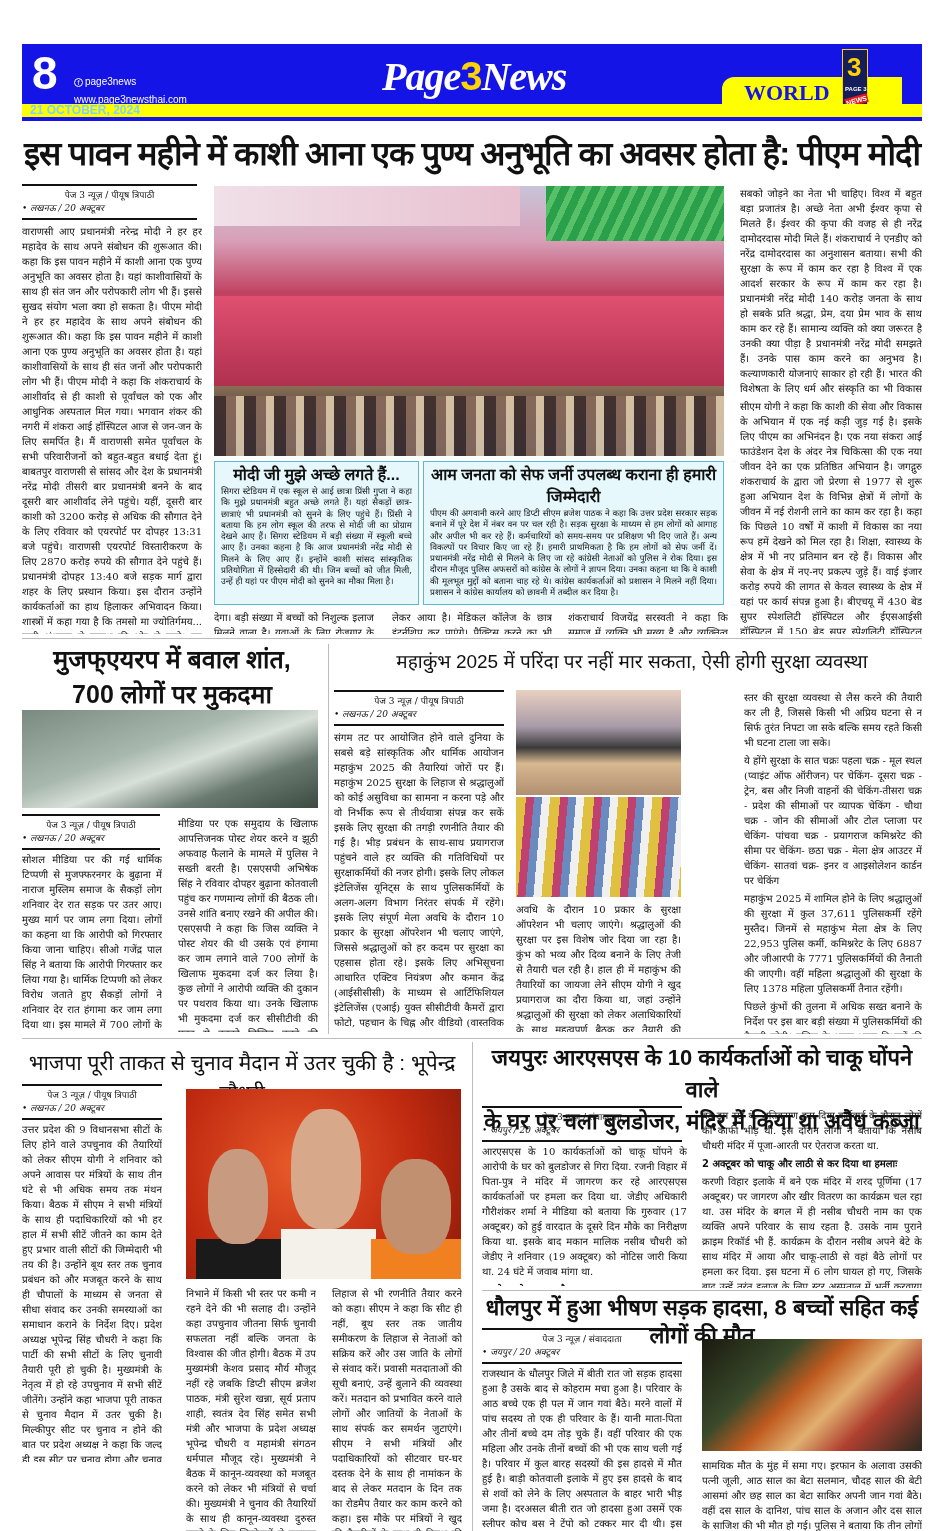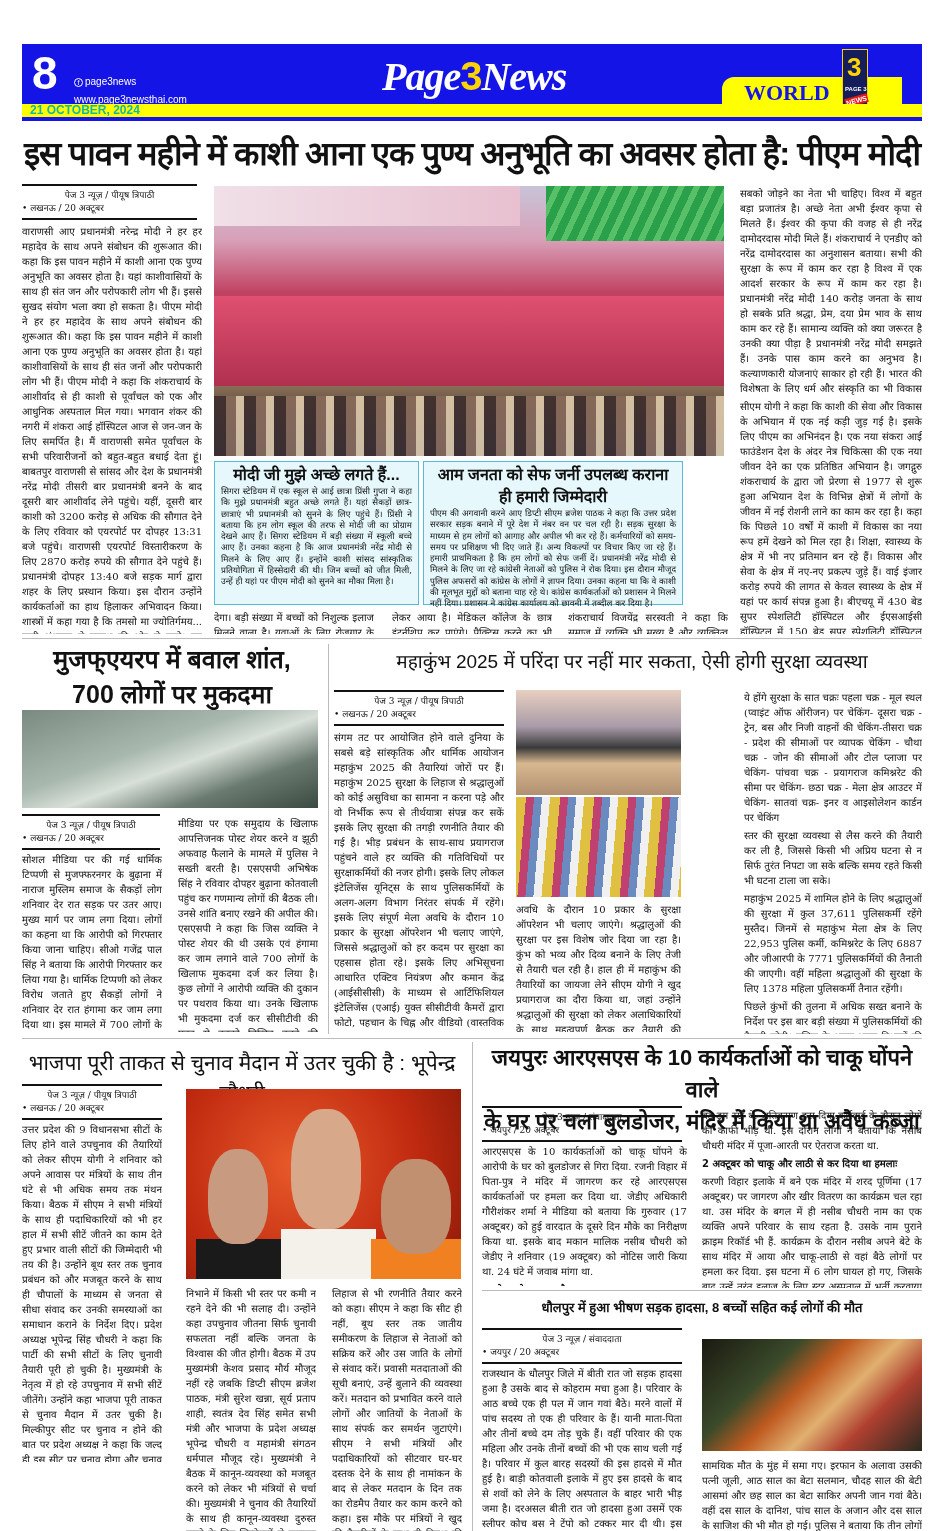--- a/index.html
+++ b/index.html
@@ -7,43 +7,43 @@
   body { font-family: "DejaVu Sans", sans-serif; color: #111; position: relative; }
   .page { position: absolute; left: 22px; top: 44px; width: 900px; height: 1487px; }
 
   
   .masthead { position: absolute; left: 0; top: 0; width: 900px; height: 77px; background: #1414e6; }
   .mh-num { position: absolute; left: 10px; top: 6px; font: bold 46px/1 "Liberation Sans", sans-serif; color: #fff; }
   .mh-fb { position: absolute; left: 52px; top: 33px; font: 10px/1 "Liberation Sans", sans-serif; color: #fff; }
   .mh-fb .fbi { display: inline-block; width: 9px; height: 9px; border-radius: 50%; border: 1px solid #fff; font-size: 7px; line-height: 8px; text-align: center; margin-right: 2px; }
   .mh-web { position: absolute; left: 52px; top: 51px; font: 10px/1 "Liberation Sans", sans-serif; color: #fff; }
   .mh-datebar { position: absolute; left: 0; top: 60px; width: 900px; height: 13px; background: #ffff00; }
-  .mh-date { position: absolute; left: 8px; top: 60px; font: bold 12px/13px "Liberation Sans", sans-serif; color: #14b8a6; }
+  .mh-date { position: absolute; left: 8px; top: 60px; font: bold 12px/13px "Liberation Sans", sans-serif; color: #7dd3fc; }
   .mh-logo { position: absolute; left: 360px; top: 12px; font: bold 40px/1 "Liberation Serif", serif; color: #fff; font-style: italic; letter-spacing: -1px; }
   .mh-logo .three { color: #ffd400; font-style: normal; font-family: "Liberation Sans", sans-serif; }
   .mh-world-bg { position: absolute; left: 700px; top: 33px; width: 180px; height: 40px; background: #ffff00; border-radius: 12px 0 0 0; }
   .mh-world { position: absolute; left: 722px; top: 38px; font: bold 22px/1 "Liberation Serif", serif; color: #1414e6; }
   .mh-badge { position: absolute; left: 820px; top: 5px; width: 26px; height: 64px; background: #151d5a; border: 1px solid #ffd400; }
   .mh-badge .b3 { position: absolute; left: 4px; top: 4px; font: bold 26px/1 "Liberation Sans", sans-serif; color: #ffd400; }
   .mh-badge .bp { position: absolute; left: 2px; top: 36px; font: bold 6px/1 "Liberation Sans", sans-serif; color: #fff; }
   .mh-badge .bn { position: absolute; left: 2px; top: 46px; font: bold 7px/1 "Liberation Sans", sans-serif; color: #fff; background: #e01b1b; padding: 1px; transform: rotate(-15deg); }
 
   
   .hl { position: absolute; font-family: "Liberation Sans", sans-serif; font-weight: bold; color: #111; text-align: center; transform-origin: left top; }
   .hl-main { left: 0; top: 90px; width: 900px; font-size: 33px; line-height: 40px; letter-spacing: -1px; }
   .hl-muz { left: 0; top: 598px; width: 300px; font-size: 25px; line-height: 35px; }
   .hl-kumbh { left: 320px; top: 603px; width: 580px; font-size: 19px; line-height: 30px; font-weight: normal; }
   .hl-bjp { left: 0; top: 1004px; width: 440px; font-size: 21px; line-height: 30px; font-weight: normal; }
   .hl-jaipur { left: 460px; top: 998px; width: 440px; font-size: 22px; line-height: 32px; }
-  .hl-dhol { left: 460px; top: 1250px; width: 440px; font-size: 13px; line-height: 28px; }
+  .hl-dhol { left: 460px; top: 1250px; width: 440px; font-size: 22px; line-height: 28px; }
 
   
   .byline { position: absolute; font-family: "DejaVu Serif", serif; font-size: 9px; color: #111; border-top: 2px solid #111; border-bottom: 2px solid #111; padding: 3px 0; }
   .byline .by-a { display: block; text-align: center; line-height: 13px; }
-  .byline .by-b { display: block; line-height: 13px; }
+  .byline .by-b { display: block; line-height: 13px; font-style: italic; }
   .byline .by-b::before { content: "• "; }
 
   
   .col { position: absolute; font-family: "DejaVu Serif", serif; font-size: 10px; line-height: 15px; text-align: justify; color: #111; overflow: hidden; }
   .col p { margin-bottom: 3px; }
   .col .sub { font-weight: bold; font-family: "DejaVu Sans", sans-serif; }
 
   
   .img { position: absolute; overflow: hidden; }
   .img-modi { background: linear-gradient(180deg, #c8c4d8 0%, #d8a0b8 20%, #c04060 40%, #d49a6a 60%, #6a5a4a 80%, #3a4a6a 100%); }
@@ -99,21 +99,21 @@
     <div class="banner"></div>
       <div class="green"></div>
       <div class="stage"></div>
       <div class="crowd"></div>
   </div>
 
   <div class="box" style="left:192px;top:417px;width:205px;height:144px;">
     <div class="box-title">मोदी जी मुझे अच्छे लगते हैं...</div>
     <div class="box-body">सिगरा स्टेडियम में एक स्कूल से आई छात्रा प्रिंसी गुप्ता ने कहा कि मुझे प्रधानमंत्री बहुत अच्छे लगते हैं। यहां सैकड़ों छात्र-छात्राएं भी प्रधानमंत्री को सुनने के लिए पहुंचे हैं। प्रिंसी ने बताया कि हम लोग स्कूल की तरफ से मोदी जी का प्रोग्राम देखने आए हैं। सिगरा स्टेडियम में बड़ी संख्या में स्कूली बच्चे आए हैं। उनका कहना है कि आज प्रधानमंत्री नरेंद्र मोदी से मिलने के लिए आए हैं। इन्होंने काशी सांसद सांस्कृतिक प्रतियोगिता में हिस्सेदारी की थी। जिन बच्चों को जीत मिली, उन्हें ही यहां पर पीएम मोदी को सुनने का मौका मिला है।</div>
   </div>
-  <div class="box" style="left:401px;top:417px;width:260px;height:144px;">
+  <div class="box" style="left:401px;top:417px;width:301px;height:144px;">
     <div class="box-title">आम जनता को सेफ जर्नी उपलब्ध कराना ही हमारी जिम्मेदारी</div>
     <div class="box-body">पीएम की अगवानी करने आए डिप्टी सीएम ब्रजेश पाठक ने कहा कि उत्तर प्रदेश सरकार सड़क बनाने में पूरे देश में नंबर वन पर चल रही है। सड़क सुरक्षा के माध्यम से हम लोगों को आगाह और अपील भी कर रहे हैं। कर्मचारियों को समय-समय पर प्रशिक्षण भी दिए जाते हैं। अन्य विकल्पों पर विचार किए जा रहे हैं। हमारी प्राथमिकता है कि हम लोगों को सेफ जर्नी दें। प्रधानमंत्री नरेंद्र मोदी से मिलने के लिए जा रहे कांग्रेसी नेताओं को पुलिस ने रोक दिया। इस दौरान मौजूद पुलिस अफसरों को कांग्रेस के लोगों ने ज्ञापन दिया। उनका कहना था कि वे काशी की मूलभूत मुद्दों को बताना चाह रहे थे। कांग्रेस कार्यकर्ताओं को प्रशासन ने मिलने नहीं दिया। प्रशासन ने कांग्रेस कार्यालय को छावनी में तब्दील कर दिया है।</div>
   </div>
 
   <div class="col" style="left:192px;top:566px;width:160px;height:24px;">देगा। बड़ी संख्या में बच्चों को निशुल्क इलाज मिलने वाला है। युवाओं के लिए रोजगार के नए अवसर भी</div>
   <div class="col" style="left:370px;top:566px;width:160px;height:24px;">लेकर आया है। मेडिकल कॉलेज के छात्र इंटर्नशिप कर पाएंगे। प्रैक्टिस करने का भी दरअसल मिलेगा।</div>
   <div class="col" style="left:546px;top:566px;width:160px;height:24px;">शंकराचार्य विजयेंद्र सरस्वती ने कहा कि समाज में व्यक्ति भी मुख्य है और व्यक्तित्व भी मुख्य है और</div>
 
   <div class="col" style="left:718px;top:142px;width:182px;height:210px;">सबको जोड़ने का नेता भी चाहिए। विश्व में बहुत बड़ा प्रजातंत्र है। अच्छे नेता अभी ईश्वर कृपा से मिलते हैं। ईश्वर की कृपा की वजह से ही नरेंद्र दामोदरदास मोदी मिले हैं। शंकराचार्य ने एनडीए को नरेंद्र दामोदरदास का अनुशासन बताया। सभी की सुरक्षा के रूप में काम कर रहा है विश्व में एक आदर्श सरकार के रूप में काम कर रहा है। प्रधानमंत्री नरेंद्र मोदी 140 करोड़ जनता के साथ हो सबके प्रति श्रद्धा, प्रेम, दया प्रेम भाव के साथ काम कर रहे हैं। सामान्य व्यक्ति को क्या जरूरत है उनकी क्या पीड़ा है प्रधानमंत्री नरेंद्र मोदी समझते हैं। उनके पास काम करने का अनुभव है। कल्याणकारी योजनाएं साकार हो रही हैं। भारत की विशेषता के लिए धर्म और संस्कृति का भी विकास होना बहुत जरूरी है। बहुमुखी प्रदेश के उज्जवल के लिए यह सब जरुरी है। इसके लिए यूपी में मुख्यमंत्री योगी आदित्यनाथ भी शांति के लिए बेहतर काम कर रहे हैं।</div>
   <div class="col" style="left:718px;top:355px;width:182px;height:235px;">सीएम योगी ने कहा कि काशी की सेवा और विकास के अभियान में एक नई कड़ी जुड़ गई है। इसके लिए पीएम का अभिनंदन है। एक नया संकरा आई फाउंडेशन देश के अंदर नेत्र चिकित्सा की एक नया जीवन देने का एक प्रतिष्ठित अभियान है। जगद्गुरु शंकराचार्य के द्वारा जो प्रेरणा से 1977 से शुरू हुआ अभियान देश के विभिन्न क्षेत्रों में लोगों के जीवन में नई रोशनी लाने का काम कर रहा है। कहा कि पिछले 10 वर्षों में काशी में विकास का नया रूप हमें देखने को मिल रहा है। शिक्षा, स्वास्थ्य के क्षेत्र में भी नए प्रतिमान बन रहे हैं। विकास और सेवा के क्षेत्र में नए-नए प्रकल्प जुड़े हैं। वाई इंजार करोड़ रुपये की लागत से केवल स्वास्थ्य के क्षेत्र में यहां पर कार्य संपन्न हुआ है। बीएचयू में 430 बेड सुपर स्पेशलिटी हॉस्पिटल और ईएसआईसी हॉस्पिटल में 150 बेड सुपर स्पेशलिटी हॉस्पिटल का निर्माण करके उत्तर प्रदेश, बिहार और आसपास के नागरिकों को बेहतर स्वास्थ्य सुविधा उपलब्ध कराने की कार्रवाई यहां पर आगे बढ़ी है।</div>
@@ -137,22 +137,22 @@
   <h2 class="hl hl-kumbh">महाकुंभ 2025 में परिंदा पर नहीं मार सकता, ऐसी होगी सुरक्षा व्यवस्था</h2>
   <div class="byline" style="left:312px;top:646px;width:170px;">
     <span class="by-a">पेज 3 न्यूज़ / पीयूष त्रिपाठी</span>
     <span class="by-b">लखनऊ / 20 अक्टूबर</span>
   </div>
   <div class="col" style="left:312px;top:686px;width:170px;height:302px;">संगम तट पर आयोजित होने वाले दुनिया के सबसे बड़े सांस्कृतिक और धार्मिक आयोजन महाकुंभ 2025 की तैयारियां जोरों पर हैं। महाकुंभ 2025 सुरक्षा के लिहाज से श्रद्धालुओं को कोई असुविधा का सामना न करना पड़े और वो निर्भीक रूप से तीर्थयात्रा संपन्न कर सकें इसके लिए सुरक्षा की तगड़ी रणनीति तैयार की गई है। भीड़ प्रबंधन के साथ-साथ प्रयागराज पहुंचने वाले हर व्यक्ति की गतिविधियों पर सुरक्षाकर्मियों की नजर होगी। इसके लिए लोकल इंटेलिजेंस यूनिट्स के साथ पुलिसकर्मियों के अलग-अलग विभाग निरंतर संपर्क में रहेंगे। इसके लिए संपूर्ण मेला अवधि के दौरान 10 प्रकार के सुरक्षा ऑपरेशन भी चलाए जाएंगे, जिससे श्रद्धालुओं को हर कदम पर सुरक्षा का एहसास होता रहे। इसके लिए अभिसूचना आधारित एक्टिव नियंत्रण और कमान केंद्र (आईसीसीसी) के माध्यम से आर्टिफिशियल इंटेलिजेंस (एआई) युक्त सीसीटीवी कैमरों द्वारा फोटो, पहचान के चिह्न और वीडियो (वास्तविक सेवा प्रवाह) के माध्यम से निगरानी की जाएगी। मुख्यमंत्री योगी आदित्यनाथ खुद इससे संबंधित तैयारियों की मॉनिटरिंग कर रहे हैं। महाकुंभ को अंतरराष्ट्रीय स्तर की बुनियादी सुविधाओं से परिपूर्ण करने के साथ ही सुरक्षा के दृष्टिकोण से भी इसे अभेद्य बनाने के लिए रणनीतिया तैयार कर ली गई है। इस बार महाकुंभ में श्रद्धालुओं को सात स्तरीय सुरक्षा व्यवस्था के चक्रव्यूह से सुरक्षित किया जा रहा है, जिसमें 37 हजार से अधिक पुलिसकर्मी तैनात होंगे। इसके साथ ही संपूर्ण मेला</div>
   <div class="img img-kumbh1" style="left:494px;top:646px;width:165px;height:105px;"></div>
   <div class="img img-kumbh2" style="left:494px;top:753px;width:165px;height:100px;"></div>
   <div class="col" style="left:494px;top:858px;width:165px;height:130px;">अवधि के दौरान 10 प्रकार के सुरक्षा ऑपरेशन भी चलाए जाएंगे। श्रद्धालुओं की सुरक्षा पर इस विशेष जोर दिया जा रहा है। कुंभ को भव्य और दिव्य बनाने के लिए तेजी से तैयारी चल रही है। हाल ही में महाकुंभ की तैयारियों का जायजा लेने सीएम योगी ने खुद प्रयागराज का दौरा किया था, जहां उन्होंने श्रद्धालुओं की सुरक्षा को लेकर अलाधिकारियों के साथ महत्वपूर्ण बैठक कर तैयारी की समीक्षा की थी। सीएम ने हर स्तर पर श्रद्धालुओं की सुरक्षा को लेकर कड़े दिशा निर्देश दिए थे। सीएम योगी के निर्देश पर अधिकारियों ने महाकुंभ को सात</div>
   <div class="col" style="left:722px;top:646px;width:178px;height:344px;">
+    <p>स्तर की सुरक्षा व्यवस्था से लैस करने की तैयारी कर ली है, जिससे किसी भी अप्रिय घटना से न सिर्फ तुरंत निपटा जा सके बल्कि समय रहते किसी भी घटना टाला जा सके।</p>
     <p>ये होंगे सुरक्षा के सात चक्रः पहला चक्र - मूल स्थल (प्वाइंट ऑफ ऑरीजन) पर चेकिंग- दूसरा चक्र - ट्रेन, बस और निजी वाहनों की चेकिंग-तीसरा चक्र - प्रदेश की सीमाओं पर व्यापक चेकिंग - चौथा चक्र - जोन की सीमाओं और टोल प्लाजा पर चेकिंग- पांचवा चक्र - प्रयागराज कमिश्नरेट की सीमा पर चेकिंग- छठा चक्र - मेला क्षेत्र आउटर में चेकिंग- सातवां चक्र- इनर व आइसोलेशन कार्डन पर चेकिंग</p>
-    <p>स्तर की सुरक्षा व्यवस्था से लैस करने की तैयारी कर ली है, जिससे किसी भी अप्रिय घटना से न सिर्फ तुरंत निपटा जा सके बल्कि समय रहते किसी भी घटना टाला जा सके।</p>
     <p>महाकुंभ 2025 में शामिल होने के लिए श्रद्धालुओं की सुरक्षा में कुल 37,611 पुलिसकर्मी रहेंगे मुस्तैद। जिनमें से महाकुंभ मेला क्षेत्र के लिए 22,953 पुलिस कर्मी, कमिश्नरेट के लिए 6887 और जीआरपी के 7771 पुलिसकर्मियों की तैनाती की जाएगी। वहीं महिला श्रद्धालुओं की सुरक्षा के लिए 1378 महिला पुलिसकर्मी तैनात रहेंगी।</p>
     <p>पिछले कुंभों की तुलना में अधिक सख्त बनाने के निर्देश पर इस बार बड़ी संख्या में पुलिसकर्मियों की तैनाती रहेगी। पुलिस के अलग-अलग विभागों की भागीदारी के लिहाज से 2013 के महाकुंभ के 22,998 पुलिसकर्मियों की तुलना में इस बार 14,713 पुलिसकर्मियों की तैनाती होगी। वहीं अर्धकुंभ 2019 की 27,550 पुलिसकर्मियों की तुलना में 10,061 अधिक पुलिसकर्मियों की तैनाती की जाएगी।</p>
     <p>नागरिक पुलिस- 18479, महिला पुलिस- 1378, यातायात पुलिस- 1405, सशस्त्र पुलिस- 1158, घुड़सवार पुलिस- 146, परिवहन शाखा- 230, एलआईयू- 510, जल पुलिस- 340, होमगार्ड्स- 13,965</p>
   </div>
 
   <div class="gray-rule" style="left:0;top:994px;width:900px;height:1px;"></div>
 
   <h2 class="hl hl-bjp">भाजपा पूरी ताकत से चुनाव मैदान में उतर चुकी है : भूपेन्द्र चौधरी</h2>
   <div class="byline" style="left:0;top:1040px;width:140px;">
     <span class="by-a">पेज 3 न्यूज़ / पीयूष त्रिपाठी</span>

